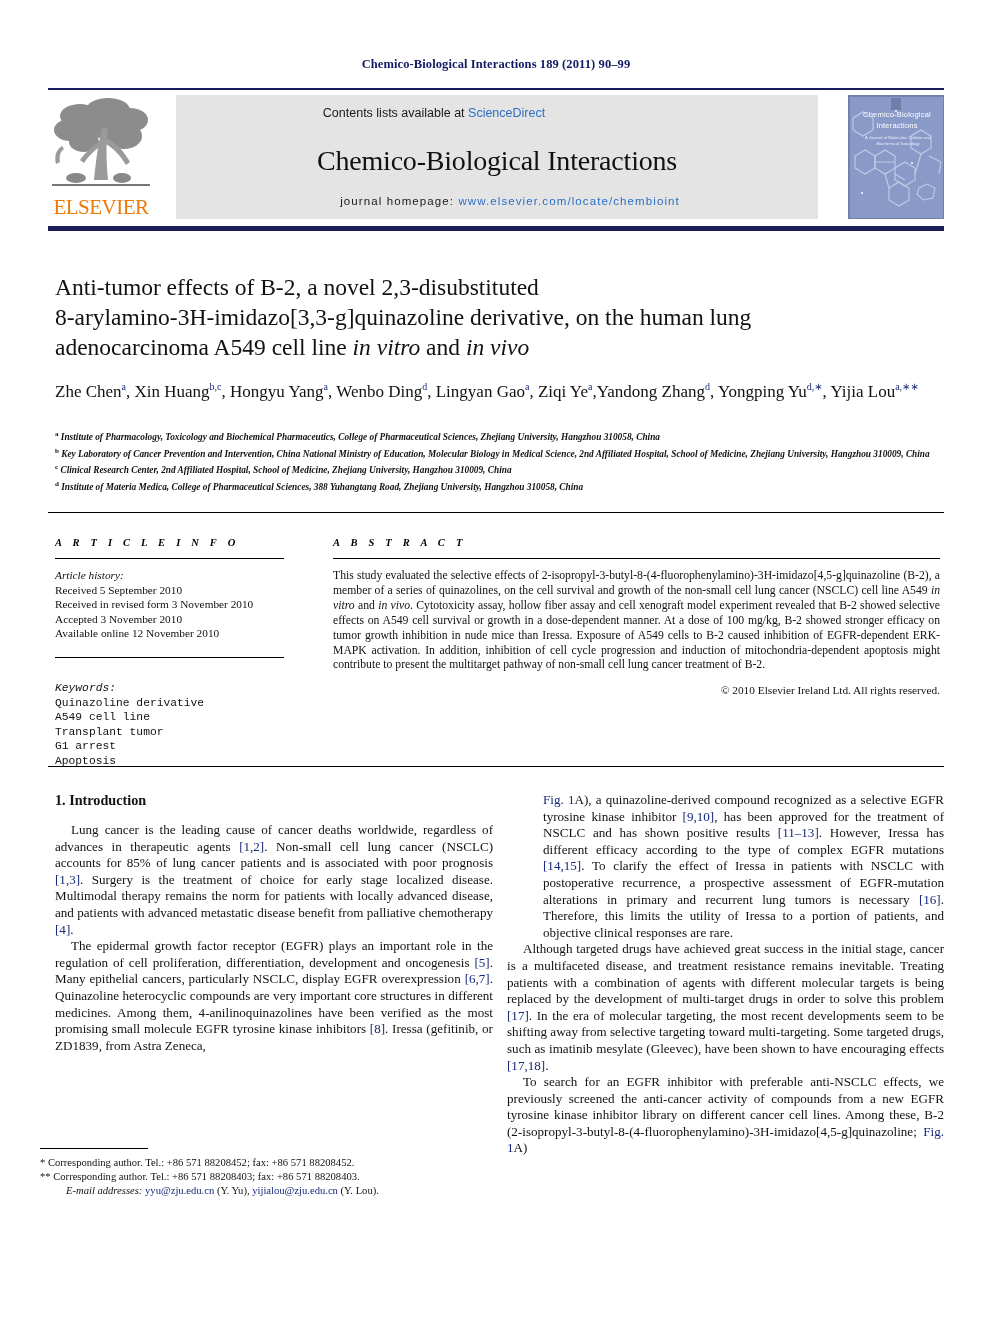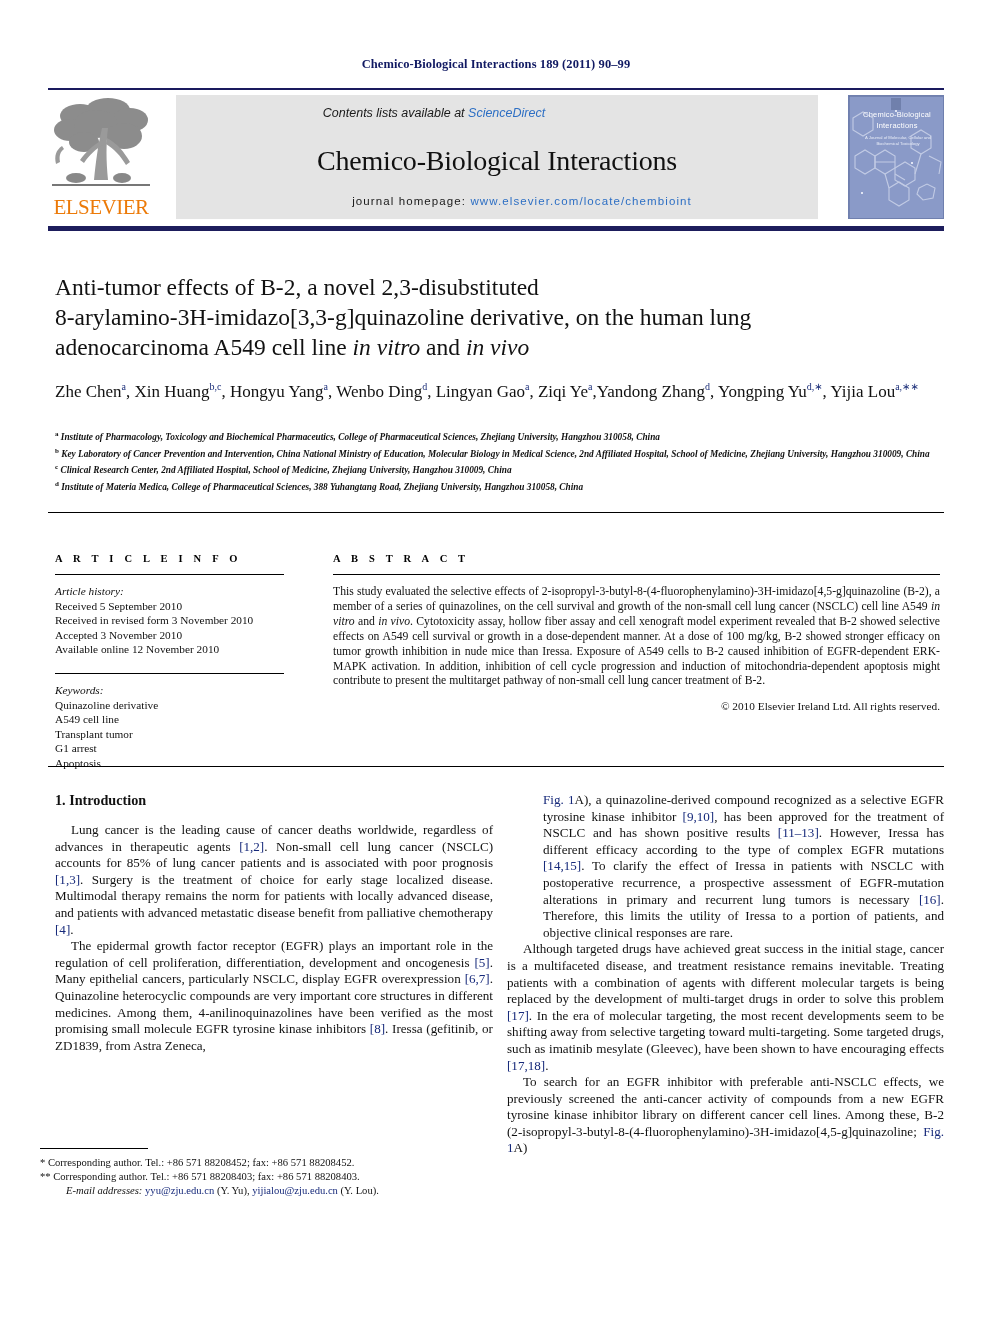--- a/index.html
+++ b/index.html
@@ -78,33 +78,32 @@
   .banner {
     position: absolute; top: 7px; left: 128px; width: 642px; height: 124px;
     background: #e4e4e4;
   }
   .banner-contents {
     position: absolute; top: 11px; left: 0; width: 516px;
     text-align: center;
     font-family: "Liberation Sans", sans-serif;
     font-size: 12.5px;
     color: #1a1a1a;
-    font-style: italic;
   }
   .banner-contents .sd { color: #2d6fc4; }
   .banner-journal {
     position: absolute; top: 50px; left: 0; width: 642px;
     text-align: center;
     font-family: "Liberation Serif", serif;
     font-size: 28px;
     color: #111;
     letter-spacing: -0.2px;
   }
   .banner-home {
-    position: absolute; top: 100px; left: 12px; width: 668px;
+    position: absolute; top: 100px; left: 0; width: 668px;
     text-align: center;
     font-family: "Liberation Sans", sans-serif;
     font-size: 11.5px;
     letter-spacing: 1.1px;
     color: #1a1a1a;
   }
   .banner-home .url { color: #2d6fc4; }
 
   
   .title {
@@ -148,37 +147,38 @@
   }
   .abs-col {
     position: absolute; top: 537px; left: 333px; width: 607px;
   }
   .sec-head {
     font-family: "Liberation Serif", serif;
     font-weight: bold;
     font-size: 10.5px;
     letter-spacing: 4.2px;
     color: #000;
-    margin: 16px 0 10px 0;
+    margin: 0 0 10px 0;
+    font-style: italic;
   }
   .hr-thin { height: 1px; background: #000; width: 100%; }
   .info-col .hr-thin { width: 229px; }
 
   .history {
     margin-top: 9px;
     font-family: "Liberation Serif", serif;
     font-size: 11.3px;
     line-height: 14.6px;
     color: #111;
   }
   .history .lbl { font-style: italic; }
   .kw-rule { margin-top: 16px; height: 1px; background: #000; width: 229px; }
   .keywords {
-    margin-top: 9px;
-    font-family: Liberation Serif, serif;
+    margin-top: 23px;
+    font-family: Liberation Mono, monospace;
     font-size: 11.3px;
     line-height: 14.6px;
     color: #111;
   }
   .keywords .lbl { font-style: italic; }
 
   .abstract-body {
     margin-top: 10px;
     font-family: "Liberation Serif", serif;
     font-size: 11.7px;

